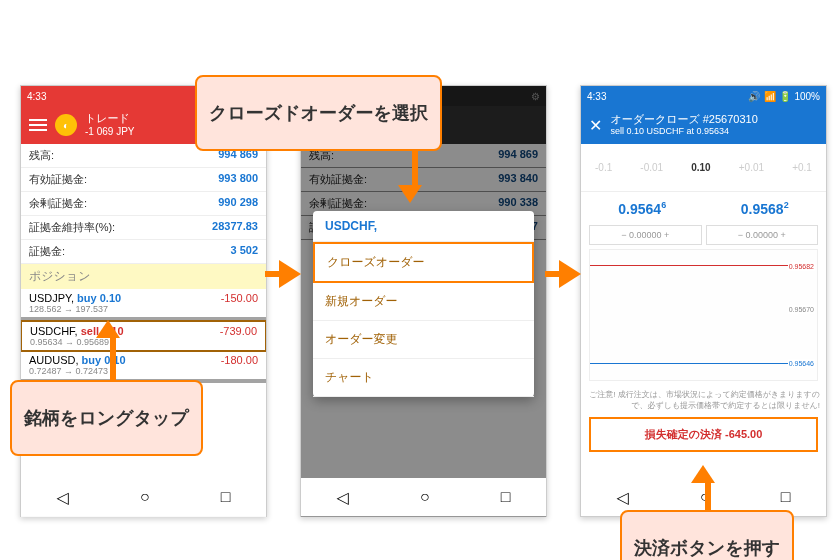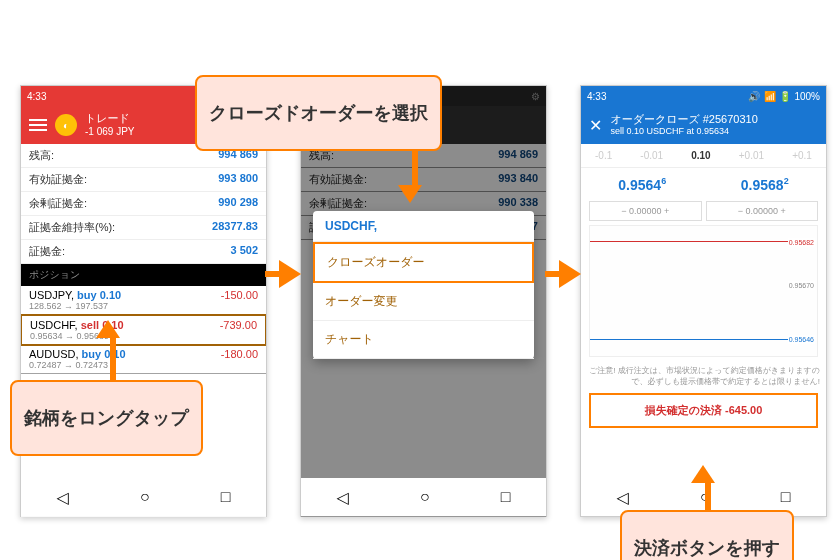--- a/index.html
+++ b/index.html
@@ -16,34 +16,34 @@
 .p2 .header{background:#555}
 .p3 .header{background:#1976d2}
 .menu-icon{width:18px;margin-right:8px}
 .menu-icon span{display:block;height:2px;background:#fff;margin:3px 0}
 .logo{width:22px;height:22px;border-radius:50%;background:#ffc107;margin-right:8px;display:flex;align-items:center;justify-content:center;font-size:10px}
 .htxt{font-size:11px;line-height:1.2}
 .content{height:334px;overflow:hidden;font-size:11px}
 .row{display:flex;justify-content:space-between;padding:4px 8px;border-bottom:1px solid #eee}
 .row .l{color:#333}
 .row .v{color:#1976d2;font-weight:600}
-.sect{background:#000000;color:#888;padding:4px 8px;font-size:10px}
-.pos{padding:3px 8px;border-bottom:1px solid #a3a3a3;position:relative}
+.sect{background:#fef9c3;color:#888;padding:4px 8px;font-size:12px}
+.pos{padding:3px 8px;border-bottom:4px solid #a3a3a3;position:relative}
 .pos-t{display:flex;justify-content:space-between;font-size:11px}
 .pos-b{font-size:9px;color:#888}
 .buy{color:#1976d2;font-weight:600}
 .sell{color:#d32f2f;font-weight:600}
 .pl-neg{color:#d32f2f;font-weight:400}
 .hl{border:2px solid #a16207;margin:-1px}
 .overlay{position:absolute;inset:0;background:rgba(0,0,0,0.45)}
 .menu{position:absolute;left:12px;right:12px;top:125px;background:#fff;border-radius:4px;box-shadow:0 4px 12px rgba(0,0,0,0.3)}
 .menu-h{padding:8px 12px;color:#1976d2;font-weight:600;font-size:12px;border-bottom:1px solid #eee}
 .menu-i{padding:10px 12px;font-size:12px;color:#a16207;border-bottom:1px solid #eee}
 .menu-i.hl2{border:2px solid #ff7f00}
-.qt{display:flex;justify-content:space-around;align-items:flex-end;padding:6px 0;font-size:10px;color:#ccc;border-bottom:1px solid #eee}
+.qt{display:flex;justify-content:space-around;align-items:flex-end;padding:18px 0;font-size:10px;color:#ccc;border-bottom:1px solid #eee}
 .qt .act{color:#333;font-weight:600}
 .prices{display:flex;justify-content:space-around;padding:8px 0}
 .price{font-size:14px;color:#1976d2;font-weight:600}
 .price sup{font-size:9px}
 .spn{display:flex;gap:4px;padding:0 8px}
 .spn-box{flex:1;border:1px solid #ddd;padding:4px;text-align:center;font-size:9px;color:#999}
 .chart{height:130px;margin:4px 8px;background:#fefefe;border:1px solid #eee;position:relative}
 .chline{position:absolute;left:0;right:20px;height:1px}
 .c1{top:15px;border-top:1px solid #d32f2f}
 .c2{bottom:15px;border-top:1px solid #1976d2}
@@ -207,20 +207,21 @@
           <span class="l">証拠金維持率(%):</span>
           <span class="v">28378.97</span>
         </div>
       </div>
   </div>
   <div class="overlay"></div>
   <div class="menu">
     <div class="menu-h">USDCHF,</div>
     <div id="p2menu">
         <div class="menu-i hl2">クローズオーダー</div>
+        <div class="menu-i ">新規オーダー</div>
         <div class="menu-i ">オーダー変更</div>
         <div class="menu-i ">チャート</div>
       </div>
   </div>
   <div class="ftr dim">
     <span>📊</span>
       <span>📈</span>
       <span style="color:#1976d2">📉</span>
       <span>📁</span>
       <span>📰</span>

